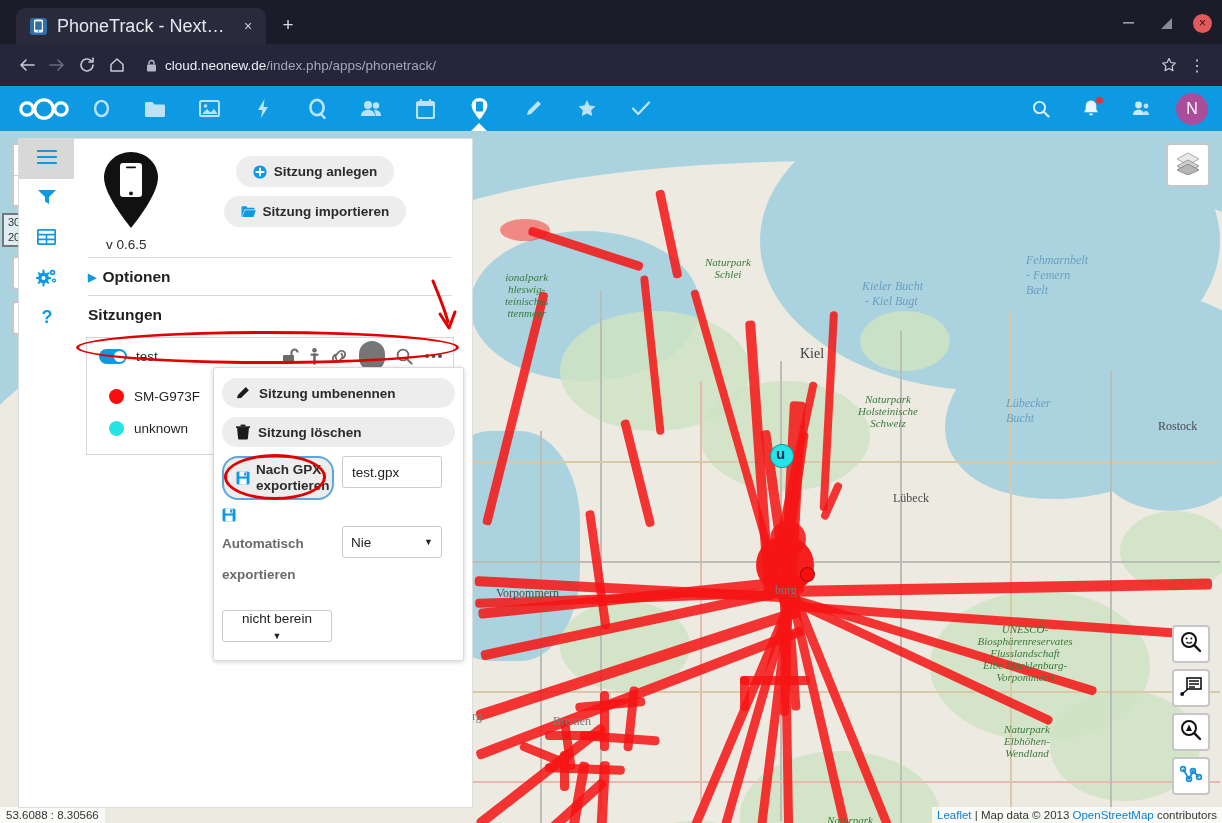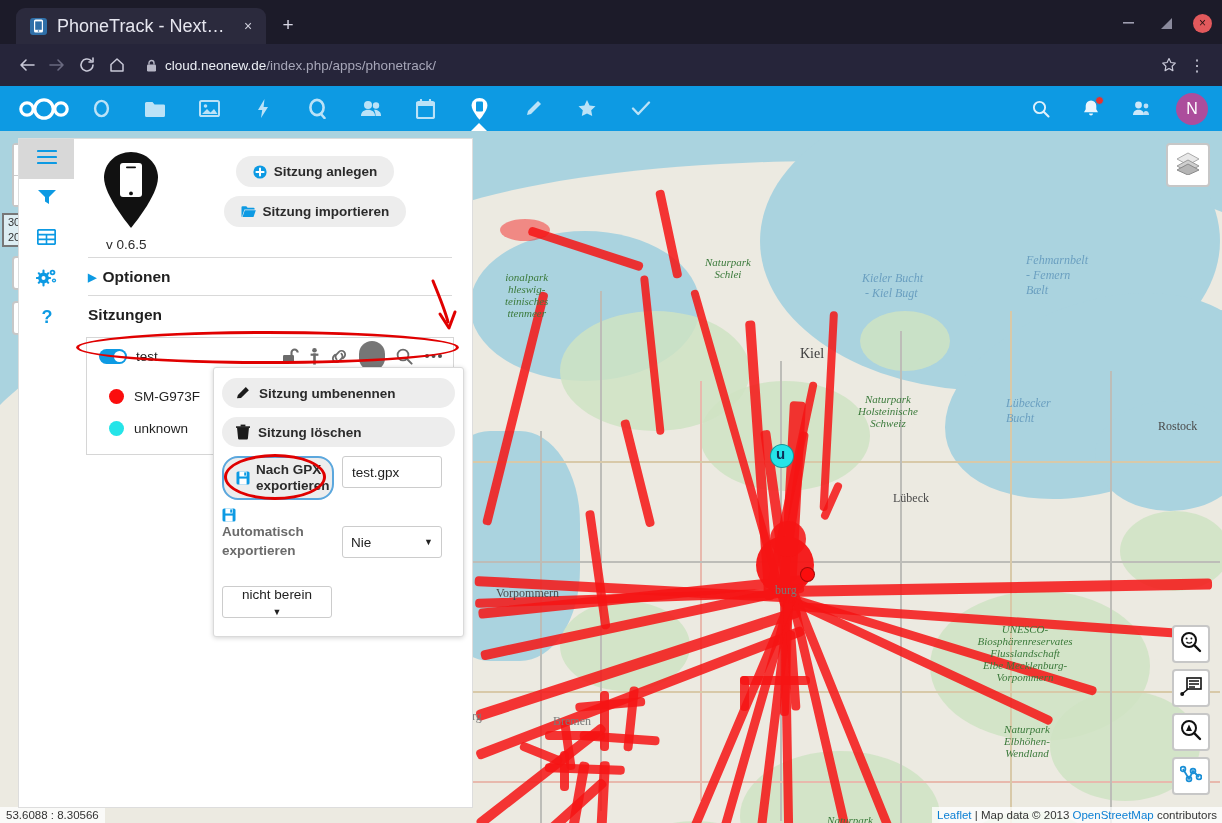--- a/index.html
+++ b/index.html
@@ -230,21 +230,21 @@
   }
   .ctx-row { display: flex; align-items: flex-start; gap: 8px; margin-bottom: 8px; }
   .ctx-label-btn {
     background: #ededed; border-radius: 16px; padding: 4px 12px;
     font-size: 13.5px; font-weight: bold; color: #2b2b2b; line-height: 16px;
     display: flex; align-items: center; gap: 6px; width: 112px;
     border: 2px solid #5ba7dd;
   }
   .ctx-label-plain {
     font-size: 13.5px; font-weight: bold; color: #6b6b6b; line-height: 18px;
-    width: 112px; display: flex; flex-direction: column; gap: 1px;
+    width: 112px; display: flex; flex-direction: column; gap: 13px;
   }
   .ctx-input {
     border: 1px solid #ccc; border-radius: 3px; height: 32px; width: 100px;
     padding: 0 9px; font-size: 13.5px; color: #222;
     font-family: "Liberation Sans", sans-serif; background: #fff;
   }
   .ctx-select {
     border: 1px solid #ccc; border-radius: 3px; height: 32px; width: 100px;
     padding: 0 8px; font-size: 13.5px; color: #222; background: #fff;
     display: flex; align-items: center; justify-content: space-between;
@@ -517,21 +517,21 @@
       <div class="track" style="left:475px;top:690px;width:160px;height:10px;transform:rotate(-38deg);"></div>
       <div class="track" style="left:475px;top:760px;width:170px;height:10px;transform:rotate(-42deg);"></div>
       <div class="track" style="left:580px;top:630px;width:10px;height:200px;transform:rotate(10deg);"></div>
       <div class="track" style="left:600px;top:630px;width:10px;height:195px;transform:rotate(3deg);"></div>
       <div class="track" style="left:540px;top:160px;width:9px;height:240px;transform:rotate(14deg);"></div>
       <div class="track" style="left:585px;top:380px;width:9px;height:120px;transform:rotate(-8deg);"></div>
     </div>
 
     <div class="map-label lbl-park" style="left:705px;top:125px;">Naturpark<br>Schlei</div>
     <div class="map-label lbl-park" style="left:505px;top:140px;">ionalpark<br>hleswig-<br>teinisches<br>ttenmeer</div>
-    <div class="map-label lbl-water" style="left:862px;top:140px;">Kieler Bucht<br>&nbsp;- Kiel Bugt</div>
+    <div class="map-label lbl-water" style="left:862px;top:148px;">Kieler Bucht<br>&nbsp;- Kiel Bugt</div>
     <div class="map-label lbl-water" style="left:1026px;top:122px;">Fehmarnbelt<br>- Femern<br>Bælt</div>
     <div class="map-label lbl-city" style="left:800px;top:215px;">Kiel</div>
     <div class="map-label lbl-park" style="left:858px;top:262px;">Naturpark<br>Holsteinische<br>Schweiz</div>
     <div class="map-label lbl-water" style="left:1006px;top:265px;">Lübecker<br>Bucht</div>
     <div class="map-label lbl-city-sm" style="left:1158px;top:288px;">Rostock</div>
     <div class="map-label lbl-city-sm" style="left:893px;top:360px;">Lübeck</div>
     <div class="map-label lbl-city-sm" style="left:496px;top:455px;">Vorpommern</div>
     <div class="map-label lbl-city-sm" style="left:775px;top:452px;color:#7a7a7a;">burg</div>
     <div class="map-label lbl-city-sm" style="left:553px;top:583px;color:#7a7a7a;">Bremen</div>
     <div class="map-label lbl-city-sm" style="left:466px;top:578px;color:#7a7a7a;">urg</div>

